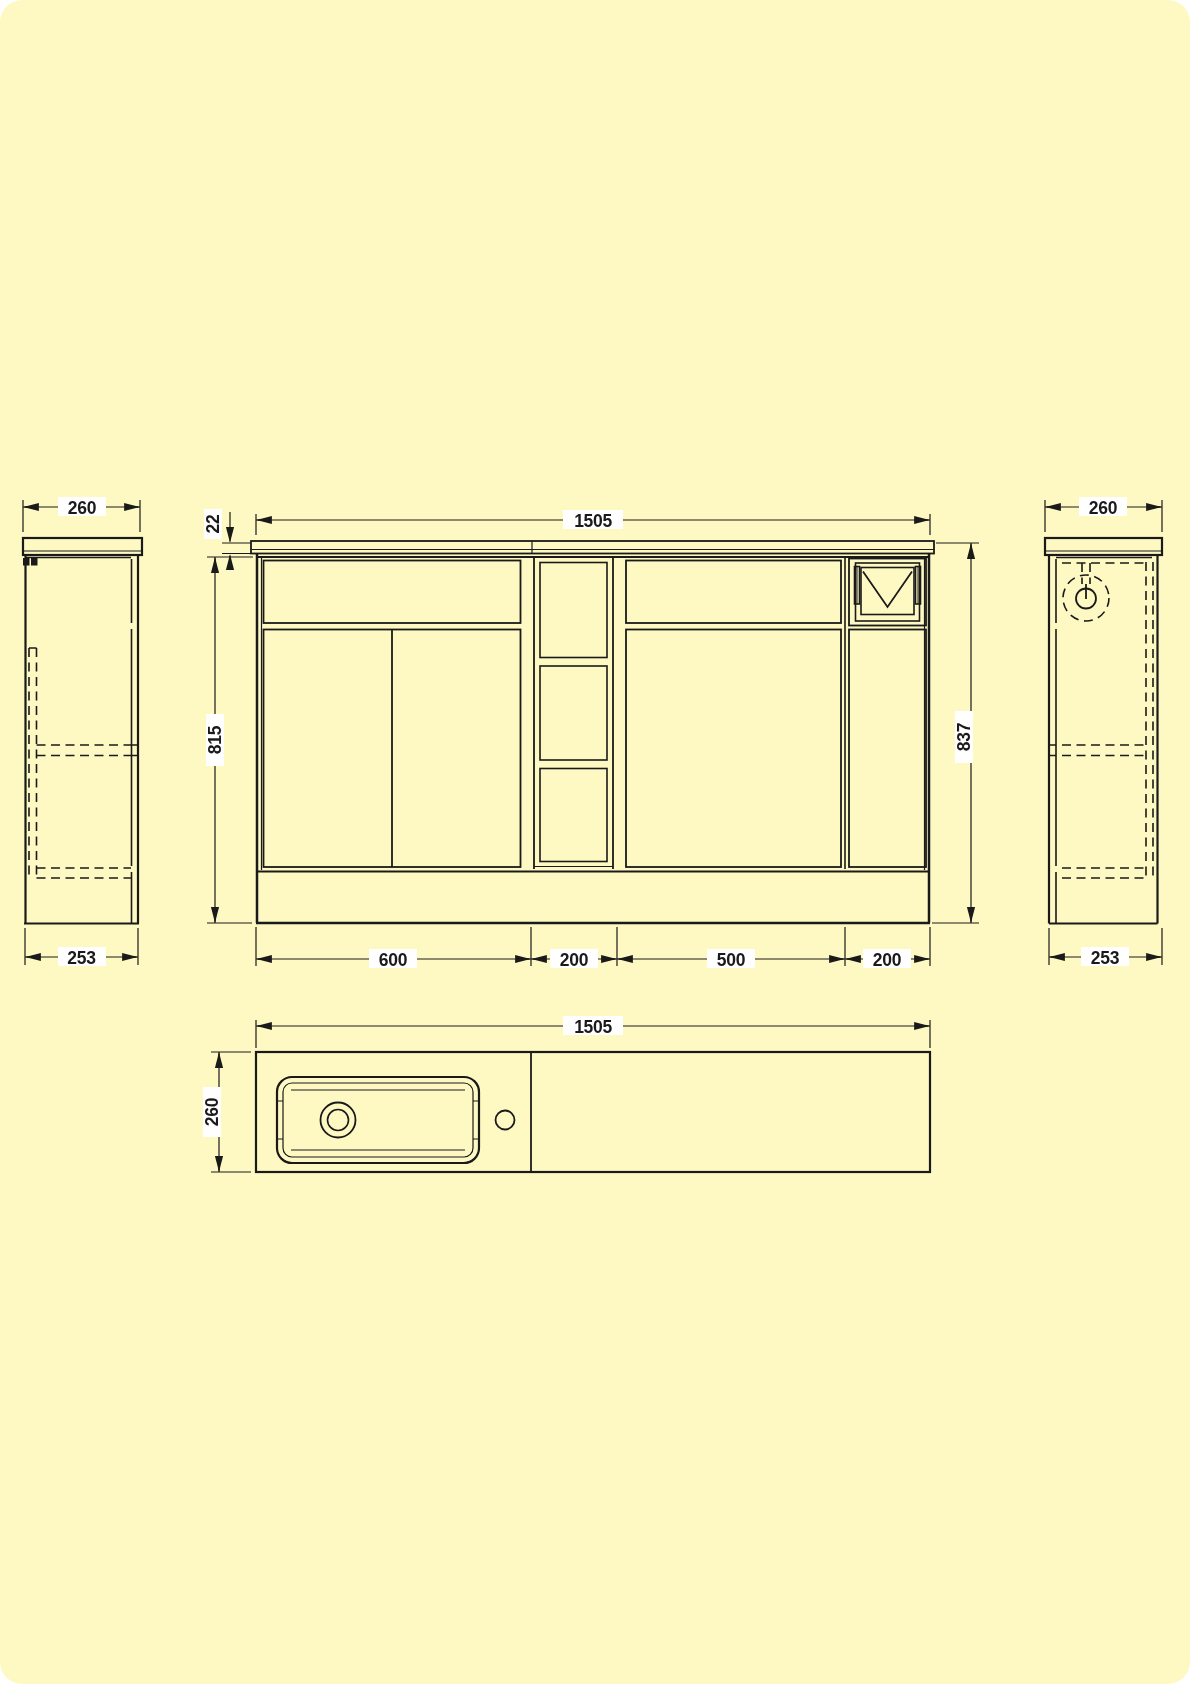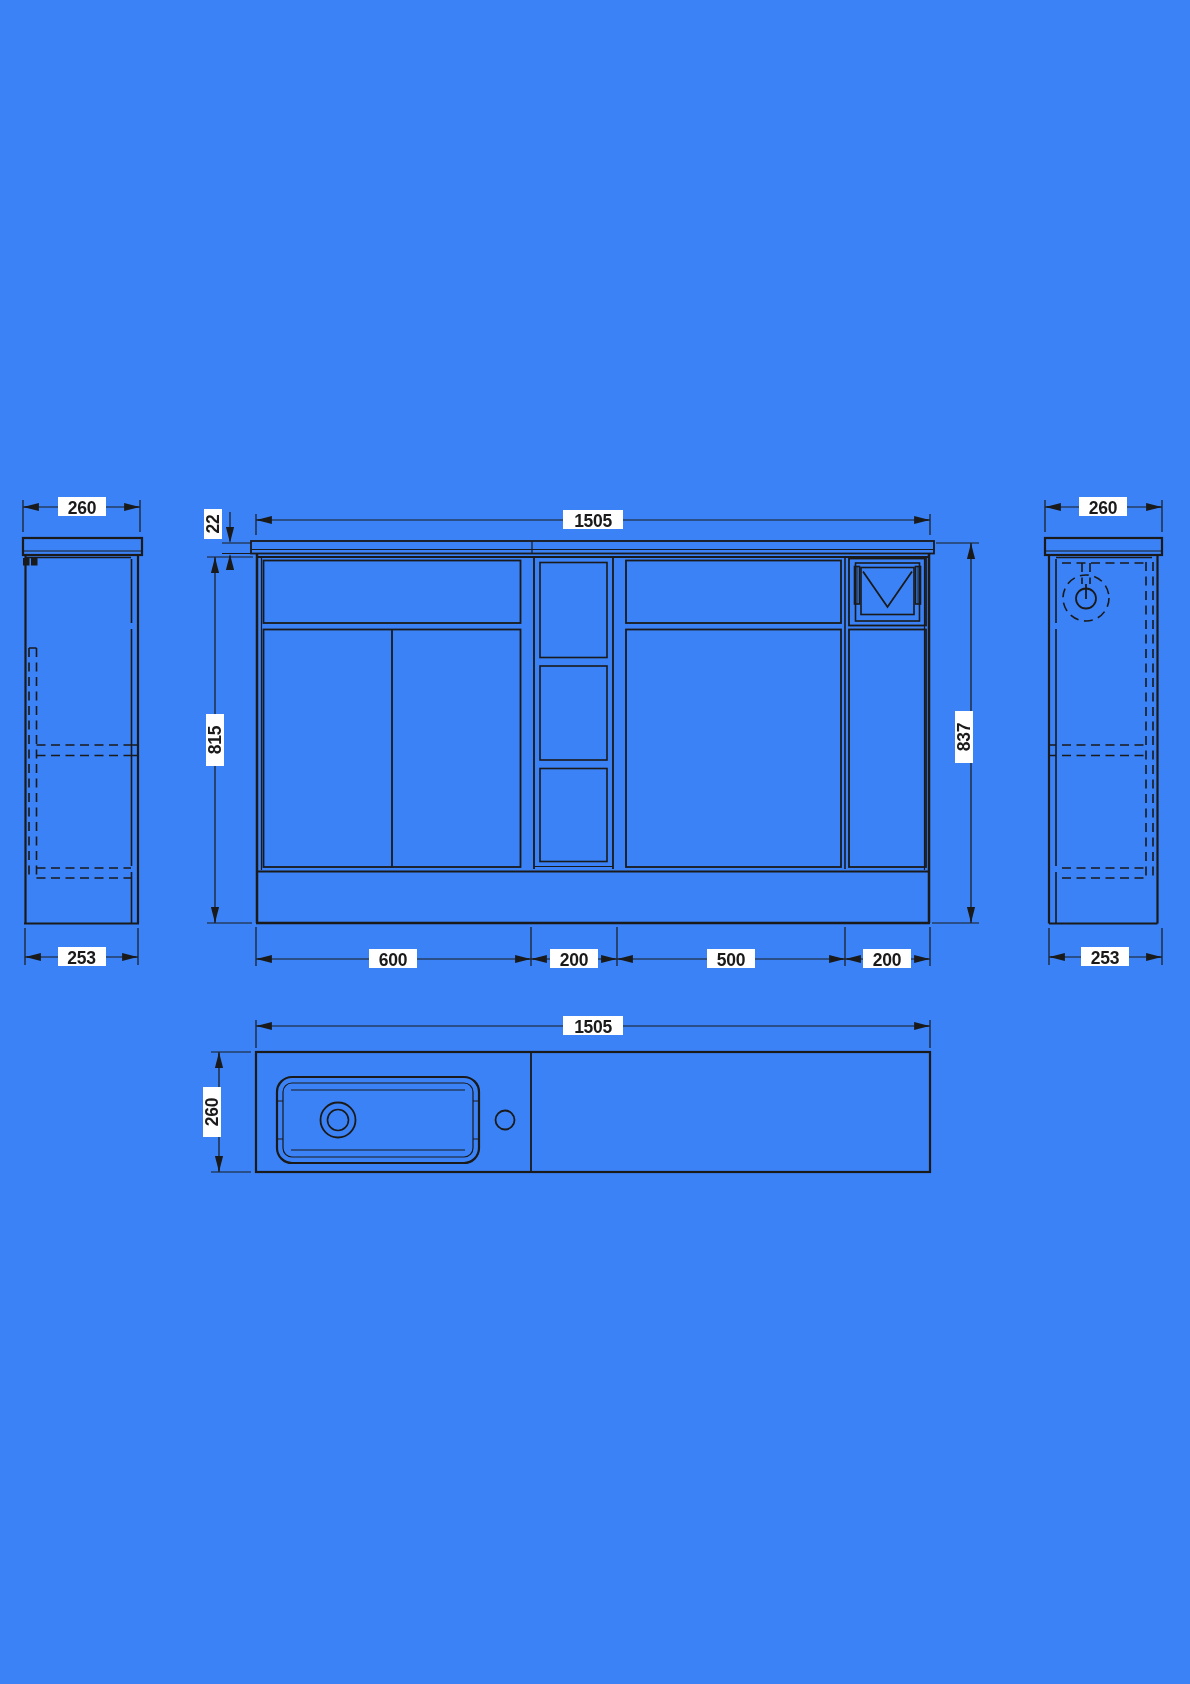--- a/index.html
+++ b/index.html
@@ -1,16 +1,16 @@
 <!DOCTYPE html>
 <html><head>
 <meta charset="utf-8">
 <style>
   html,body{margin:0;padding:0;background:#ffffff;}
-  .canvas{position:relative;width:1190px;height:1684px;background:#3b82f6;overflow:hidden;}
+  .canvas{position:relative;width:1190px;height:1684px;background:#fef9c3;overflow:hidden;border-radius:22px;}
   svg{display:block;}
   .ln{stroke:#1a1a1a;fill:none;}
   .w10{stroke-width:1;}
   .w12{stroke-width:1.2;}
   .w16{stroke-width:1.6;}
   .w18{stroke-width:1.8;}
   .w22{stroke-width:2.2;}
   .w25{stroke-width:2.5;}
   .dash{stroke:#1a1a1a;fill:none;stroke-width:1.6;stroke-dasharray:9,5.5;}
   .dim{stroke:#1a1a1a;fill:none;stroke-width:1.2;}

